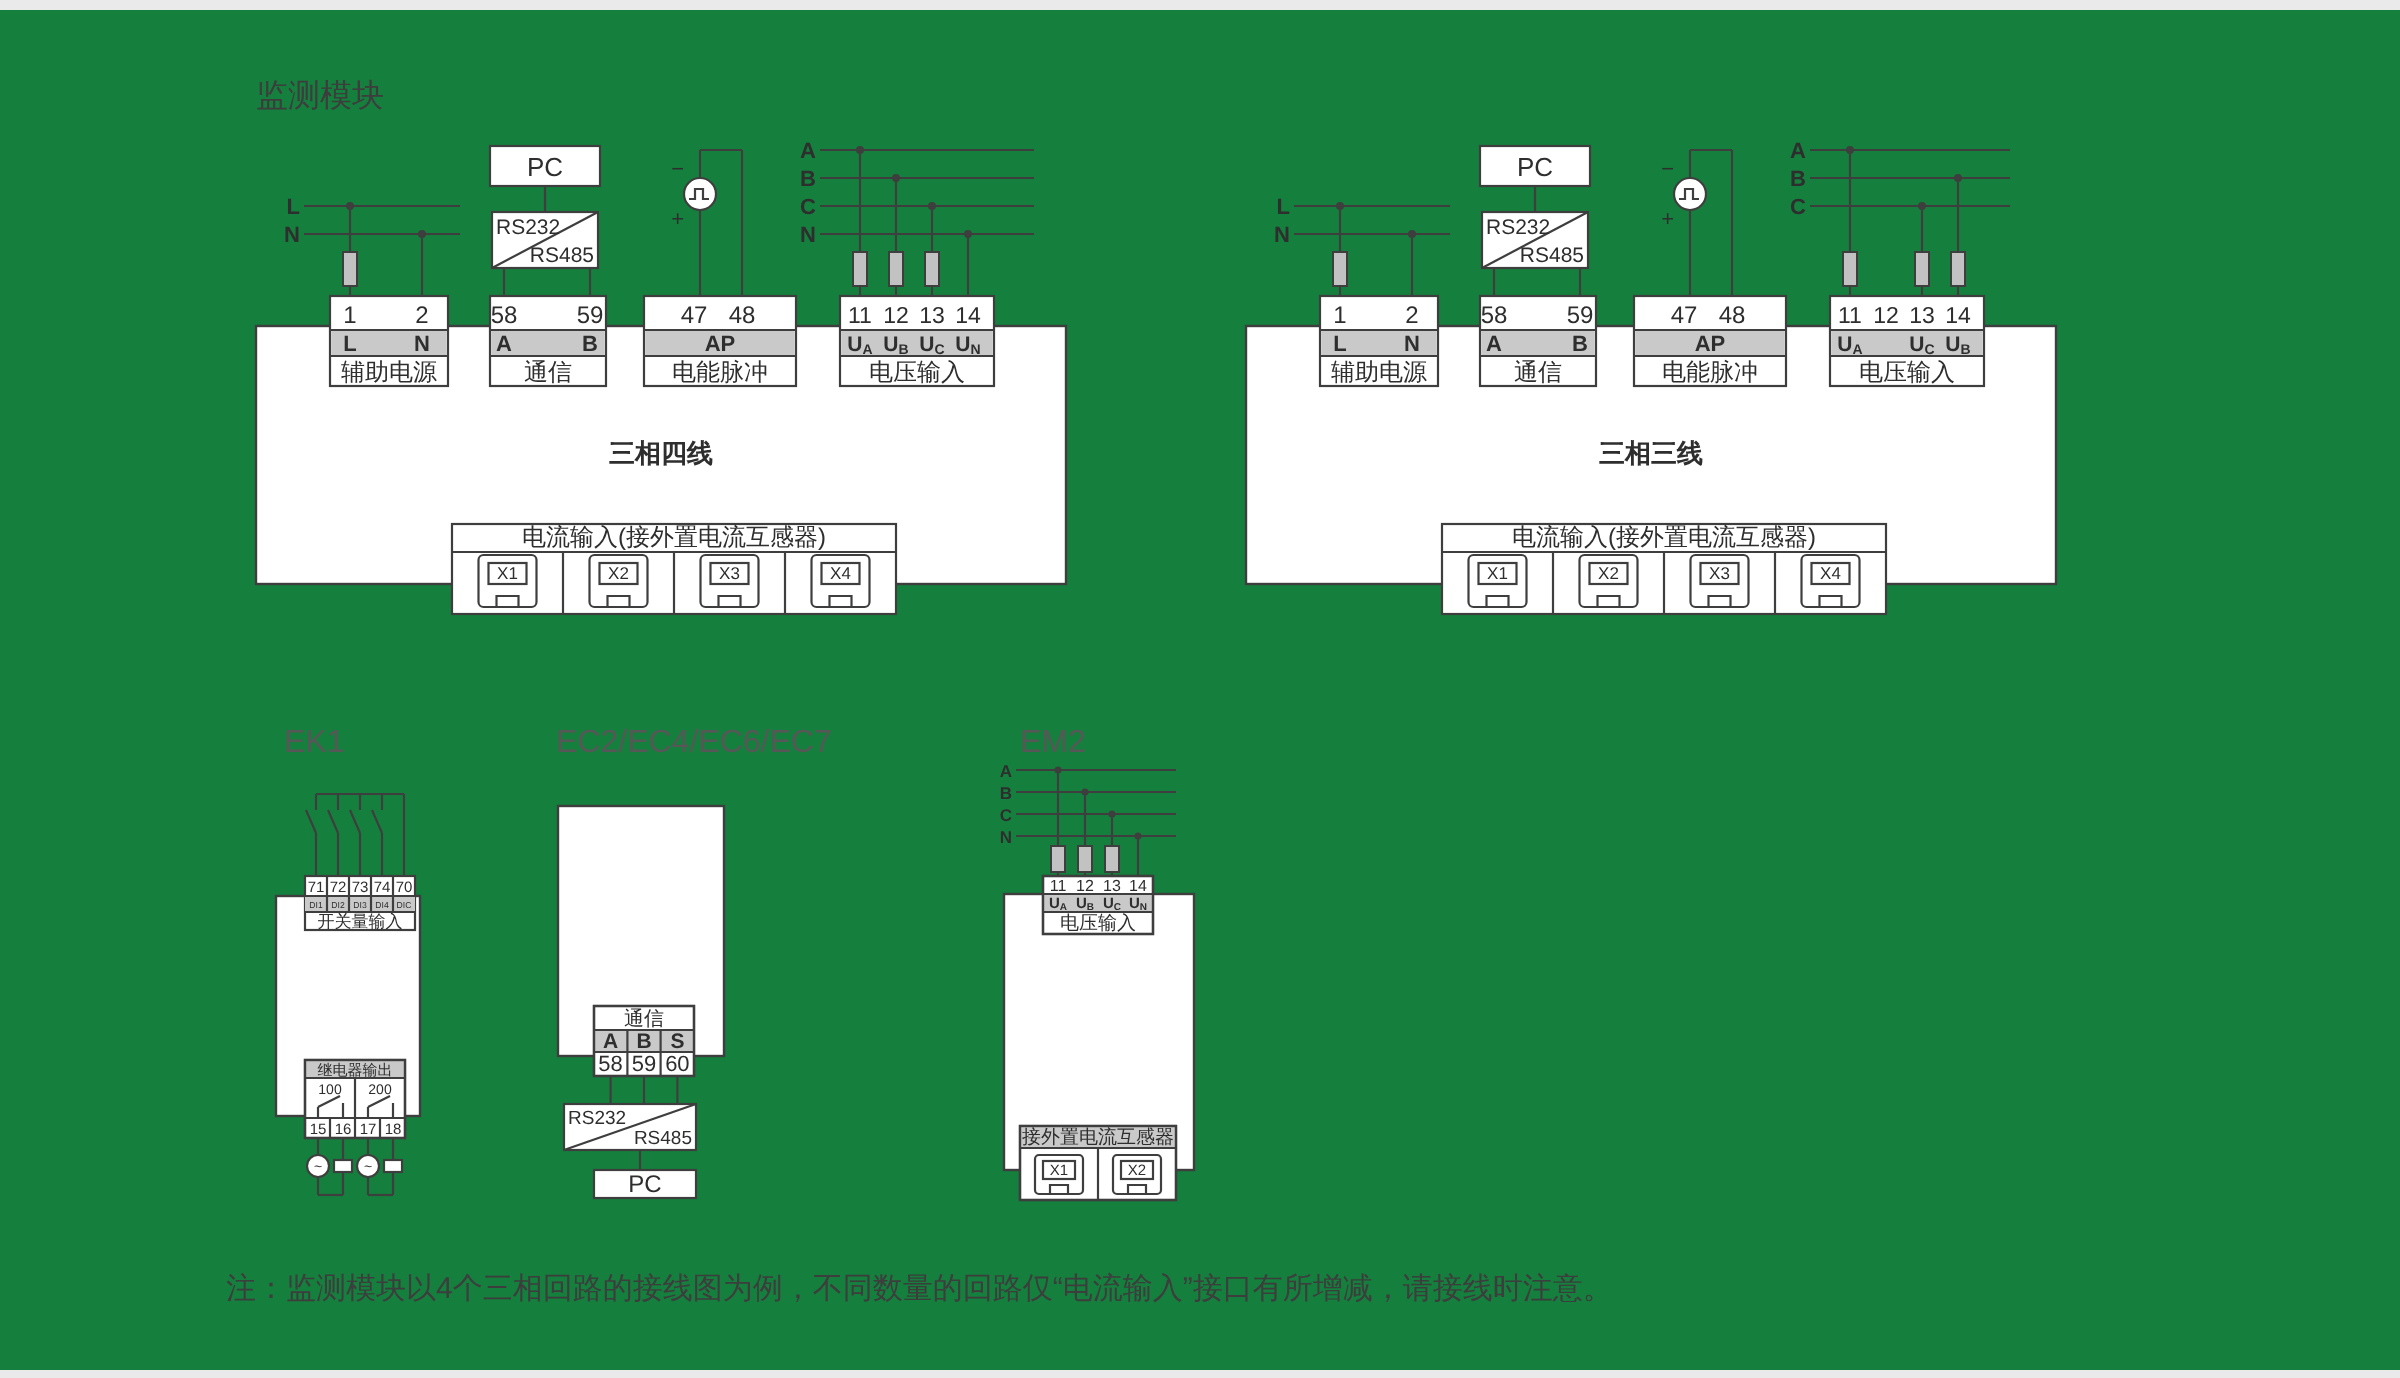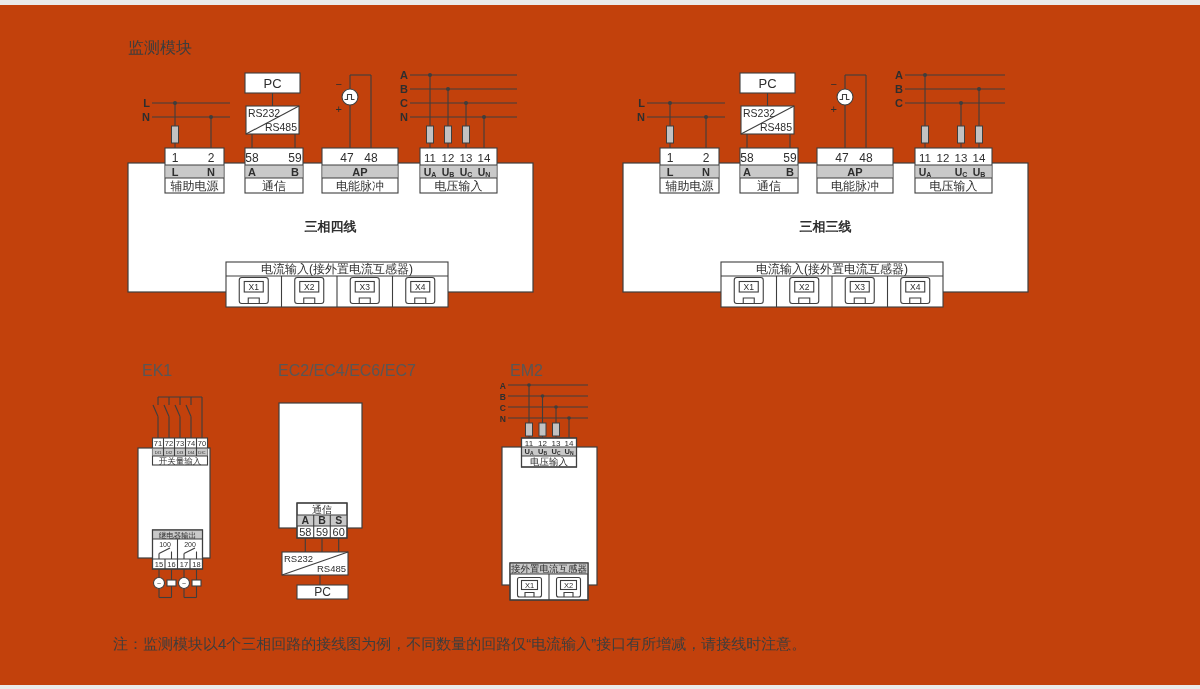--- a/index.html
+++ b/index.html
@@ -1,16 +1,16 @@
 <!DOCTYPE html>
 <html><head>
 <meta charset="utf-8">
 <style>
   html,body{margin:0;padding:0;background:#fff;}
-  .stage{position:relative;width:1200px;height:689px;background:#c2410c;overflow:hidden;
+  .stage{position:relative;width:1200px;height:689px;background:#15803d;overflow:hidden;
          font-family:"Liberation Sans","DejaVu Sans",sans-serif;}
   svg text{font-family:"Liberation Sans","DejaVu Sans",sans-serif;fill:#2e2e2e;}
   .wire{stroke:#3e3e3e;stroke-width:1.1;fill:none;}
   .wire2{stroke:#3e3e3e;stroke-width:1.2;fill:none;}
   .box{fill:#ffffff;stroke:#3e3e3e;stroke-width:1.1;}
   .body{fill:#ffffff;stroke:#3e3e3e;stroke-width:1.2;}
   .shade{fill:#c9c9c9;stroke:none;}
   .fuse{fill:#c2c2c2;stroke:#3e3e3e;stroke-width:1;}
   .dot{fill:#3e3e3e;}
   .t-title{font-size:16px;fill:#3d3d3d;}

